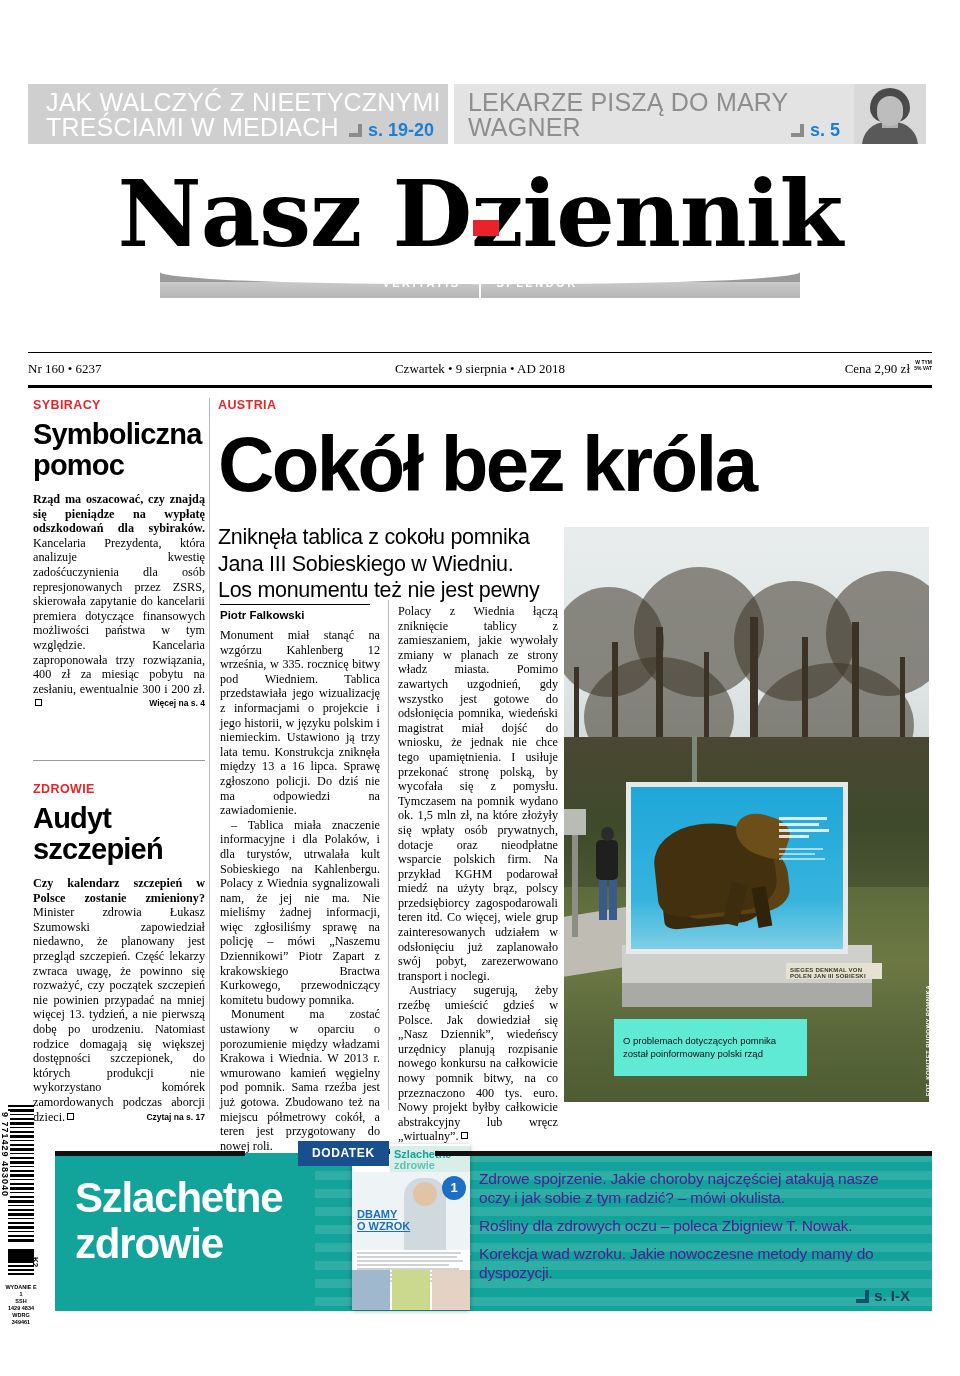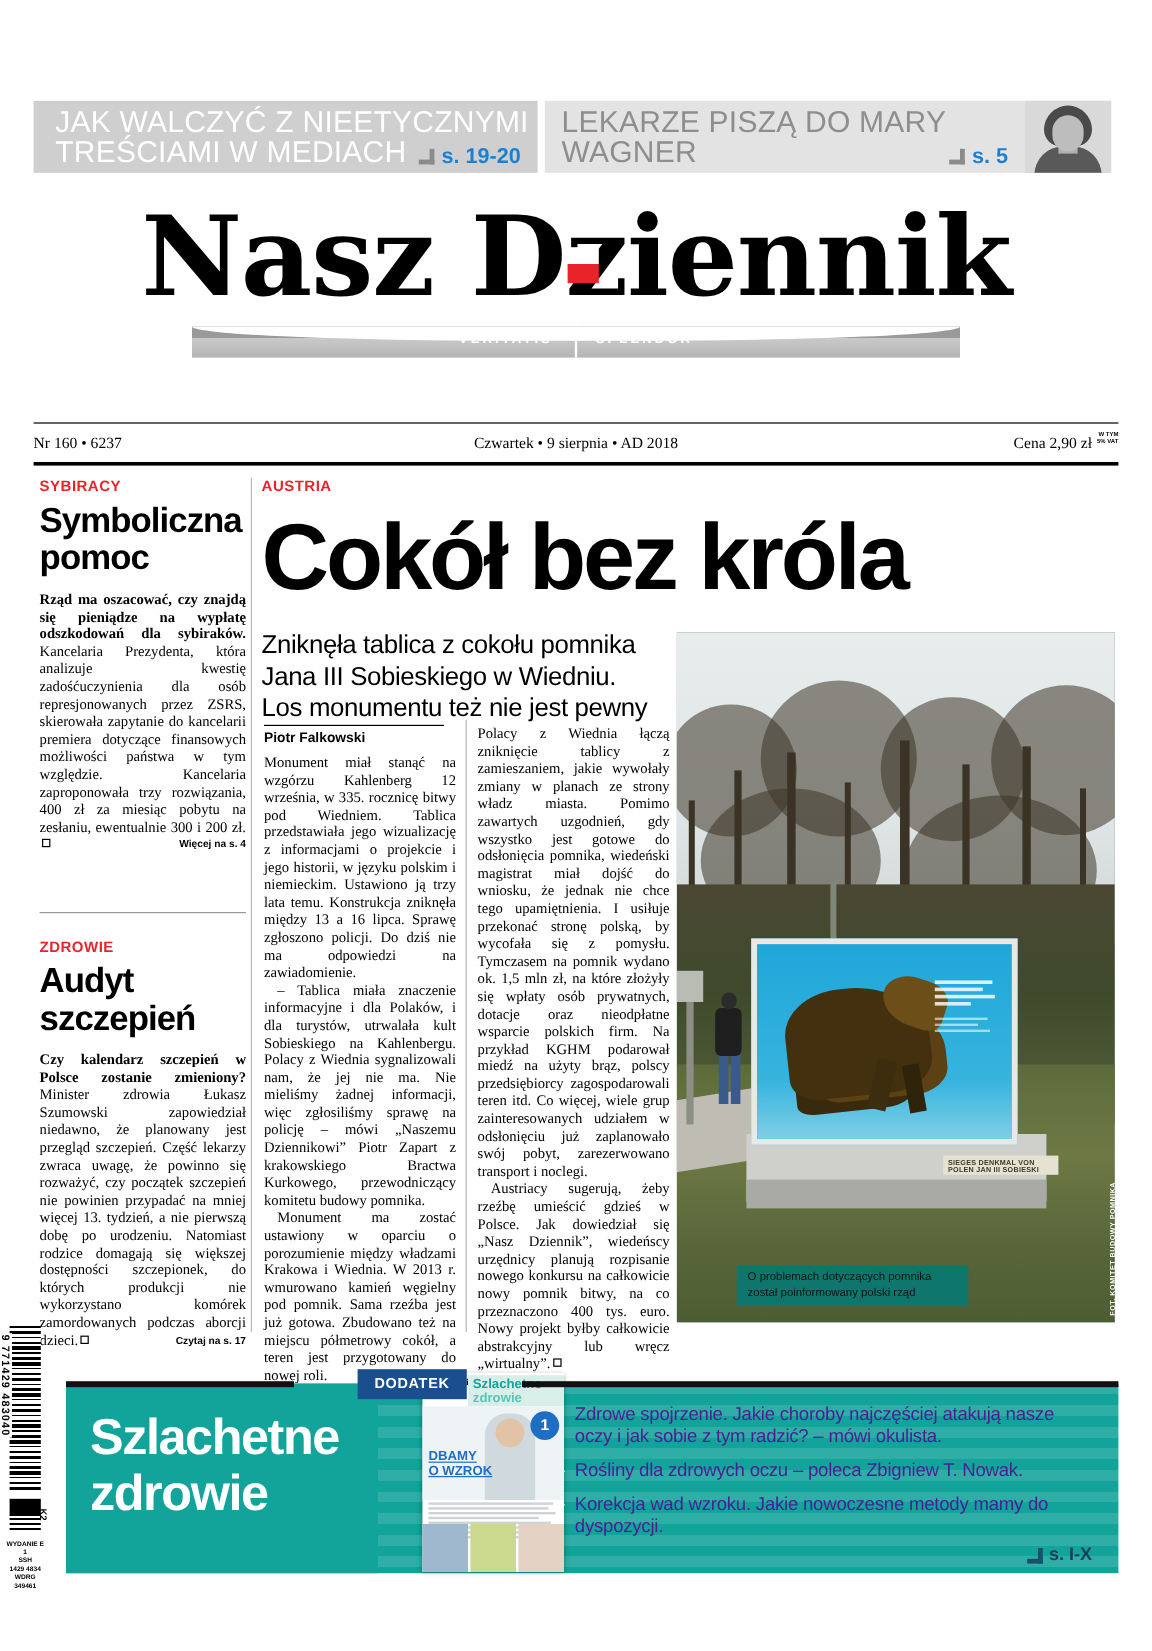--- a/index.html
+++ b/index.html
@@ -122,22 +122,22 @@
   .p-head{position:absolute;left:7px;top:0;width:13px;height:14px;border-radius:50%;background:#2b2b2b;}
   .p-torso{position:absolute;left:2px;top:13px;width:22px;height:40px;background:#1f1f1f;border-radius:5px;}
   .p-leg1{position:absolute;left:5px;top:51px;width:8px;height:42px;background:#3a5a8c;}
   .p-leg2{position:absolute;left:15px;top:51px;width:8px;height:42px;background:#3a5a8c;}
   .post{position:absolute;left:8px;top:290px;width:6px;height:120px;background:#8d8f86;}
   .postsign{position:absolute;left:0;top:282px;width:22px;height:26px;background:#b9bcb4;}
   .lamp{position:absolute;left:128px;top:208px;width:5px;height:60px;background:#7d8878;}
   .signpost{position:absolute;left:222px;top:436px;width:96px;height:16px;background:#e5e2d2;}
   .signpost span{display:block;font-size:6px;font-weight:bold;color:#3a3a2a;padding:4px 0 0 4px;
                  font-family:"Liberation Sans",sans-serif;letter-spacing:.2px;}
-  .caption{position:absolute;left:50px;top:492px;width:175px;background:#0f766e;padding:4px 9px;
-           font-size:9.5px;line-height:12.5px;color:#111;margin-top:36px;}
+  .caption{position:absolute;left:50px;top:492px;width:175px;background:#5eead4;padding:16px 9px;
+           font-size:9.5px;line-height:12.5px;color:#111;}
   .photocredit{position:absolute;right:-2px;bottom:6px;writing-mode:vertical-rl;
                transform:rotate(180deg);font-size:6px;letter-spacing:.4px;color:#ffffff;
                font-weight:bold;white-space:nowrap;}
 
   
   .supp{position:absolute;left:55px;top:1153px;width:877px;height:158px;background:#12a39a;}
   .supp-stripes{position:absolute;right:0;top:0;width:877px;height:158px;
      background:repeating-linear-gradient(to bottom,rgba(255,255,255,.22) 0 9px,rgba(255,255,255,0) 9px 18px);
      opacity:.55;}
   .supp-left{position:absolute;left:0;top:0;width:260px;height:158px;background:#12a39a;z-index:2;}

